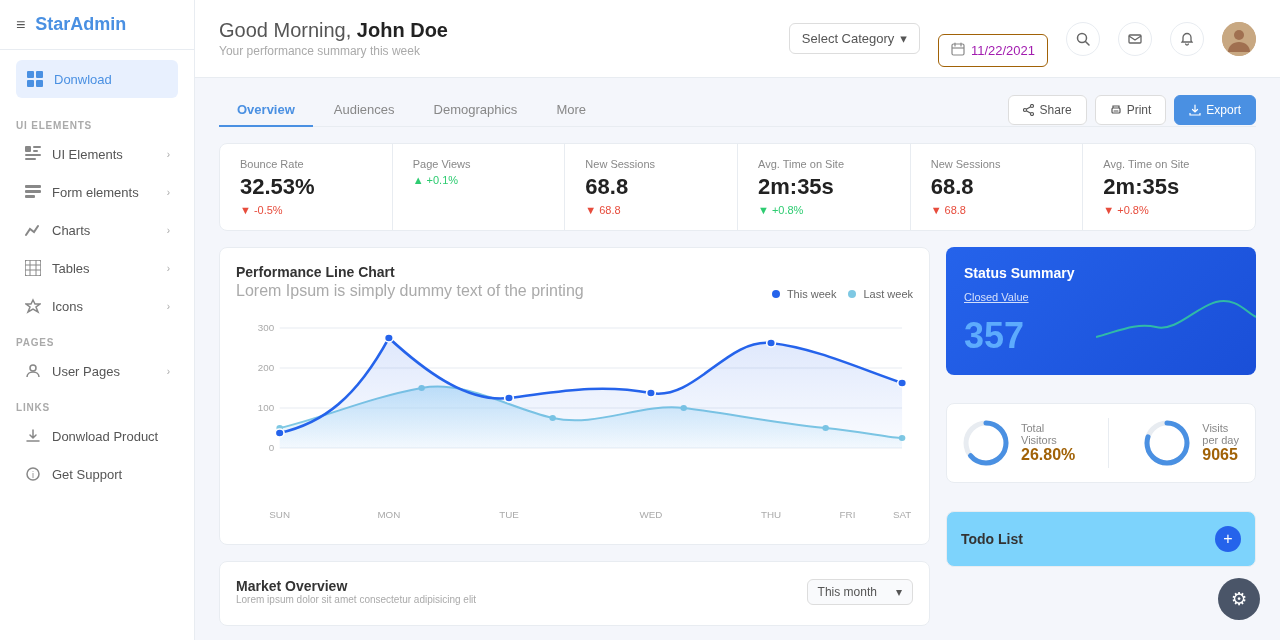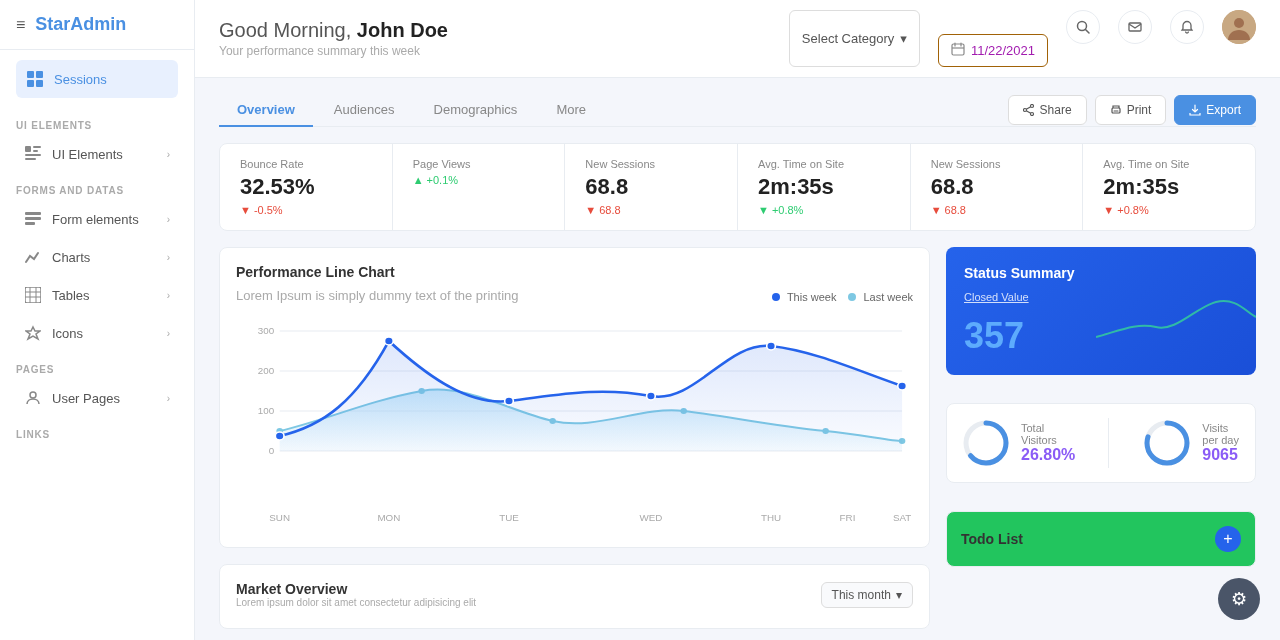--- a/index.html
+++ b/index.html
@@ -19,21 +19,21 @@
 
     
     .main { flex: 1; display: flex; flex-direction: column; overflow: hidden; }
 
     
     .topbar { background: #fff; border-bottom: 1px solid #e8ecf1; padding: 10px 24px; display: flex; align-items: center; gap: 16px; flex-shrink: 0; }
     .greeting { flex: 1; }
     .greeting h2 { font-size: 20px; color: #555; font-weight: 400; }
     .greeting h2 strong { font-weight: 700; color: #222; }
     .greeting p { font-size: 12px; color: #aaa; margin-top: 2px; }
-    .topbar-right { display: flex; gap: 18px; padding-left: 24px; }
+    .topbar-right { display: flex; align-items: center; gap: 18px; padding-left: 24px; }
     .category-select { display: flex; align-items: center; gap: 6px; border: 1px solid #ddd; border-radius: 6px; padding: 7px 12px; background: #fff; cursor: pointer; font-size: 13px; color: #555; }
     .date-picker { display: flex; align-items: center; gap: 6px; border: 1px solid #a16207; border-radius: 6px; padding: 7px 12px; background: #fff; cursor: pointer; font-size: 13px; color: #a21caf; margin-top: 24px; }
     .icon-btn { width: 34px; height: 34px; border-radius: 50%; background: #fff; border: 1px solid #e8ecf1; display: flex; align-items: center; justify-content: center; cursor: pointer; color: #555; font-size: 15px; }
     .avatar { width: 34px; height: 34px; border-radius: 50%; background: #c8a882; display: flex; align-items: center; justify-content: center; overflow: hidden; cursor: pointer; }
 
     
     .content { flex: 1; overflow-y: auto; padding: 16px 24px; }
 
     
     .tabs-row { display: flex; align-items: center; margin-bottom: 16px; gap: 3px; border-bottom: 1px solid #e8ecf1; }
@@ -51,53 +51,53 @@
     .stat-value { font-size: 22px; font-weight: 700; color: #222; margin-bottom: 4px; }
     .stat-change { font-size: 11px; display: flex; align-items: center; gap: 3px; }
     .stat-change.down { color: #e74c3c; }
     .stat-change.up { color: #2ecc71; }
 
     
     .charts-area { display: grid; grid-template-columns: 1fr 310px; gap: 16px; }
     .chart-card { background: #fff; border-radius: 8px; border: 1px solid #e8ecf1; padding: 16px; }
     .chart-header { display: flex; align-items: flex-end; justify-content: space-between; margin-bottom: 4px; }
     .chart-title { font-size: 14px; font-weight: 600; color: #333; }
-    .chart-subtitle { font-size: 13px; color: #aaa; margin-top: 8px; }
+    .chart-subtitle { font-size: 16px; color: #aaa; margin-top: 2px; }
     .chart-legend { display: flex; gap: 12px; align-items: center; font-size: 11px; color: #666; }
     .legend-dot { width: 8px; height: 8px; border-radius: 50%; display: inline-block; margin-right: 4px; }
 
     
     .chart-svg-container { width: 100%; height: 220px; margin-top: 8px; }
 
     
     .status-summary { background: linear-gradient(135deg, #2563eb, #1a4fd8); border-radius: 8px; padding: 18px; color: #fff; margin-bottom: 14px; position: relative; overflow: hidden; }
     .status-title { font-size: 14px; font-weight: 600; margin-bottom: 10px; }
     .status-closed-label { font-size: 11px; color: rgba(255,255,255,0.8); margin-bottom: 4px; text-decoration: underline; }
     .status-value { font-size: 36px; font-weight: 700; color: rgba(100,180,255,0.9); margin-top: 12px; }
     .status-chart { position: absolute; right: 0; top: 30px; width: 160px; height: 80px; }
 
     
     .visitors-card { background: #fff; border-radius: 8px; border: 1px solid #e8ecf1; padding: 14px; display: flex; gap: 33px; margin-bottom: 14px; }
     .visitor-stat { display: flex; align-items: center; gap: 10px; flex: 1; }
     .donut { width: 50px; height: 50px; flex-shrink: 0; }
     .visitor-info { }
     .visitor-label { font-size: 11px; color: #888; }
-    .visitor-value { font-size: 16px; font-weight: 700; color: #8b5cf6; }
+    .visitor-value { font-size: 16px; font-weight: 700; color: #a16207; }
     .visitors-divider { width: 1px; background: #e8ecf1; }
 
     
-    .todo-card { background: #22c55e; border-radius: 8px; border: 1px solid #e8ecf1; padding: 14px; }
+    .todo-card { background: #7dd3fc; border-radius: 8px; border: 1px solid #e8ecf1; padding: 14px; }
     .todo-header { display: flex; justify-content: space-between; align-items: center; }
     .todo-title { font-size: 14px; font-weight: 600; color: #333; }
     .todo-add { width: 26px; height: 26px; background: #2563eb; color: #fff; border-radius: 50%; display: flex; align-items: center; justify-content: center; font-size: 16px; cursor: pointer; }
 
     
     .market-card { background: #fff; border-radius: 8px; border: 1px solid #e8ecf1; padding: 16px; }
     .market-header { display: flex; justify-content: space-between; align-items: center; margin-bottom: 4px; }
-    .month-select { display: flex; align-items: flex-end; gap: 5px; border: 1px solid #ddd; border-radius: 6px; padding: 5px 10px; font-size: 12px; color: #555; cursor: pointer; background: #f9fafc; }
+    .month-select { display: flex; align-items: flex-end; gap: 19px; border: 1px solid #ddd; border-radius: 6px; padding: 5px 10px; font-size: 12px; color: #555; cursor: pointer; background: #f9fafc; }
 
     
     .fab-settings { position: fixed; bottom: 20px; right: 20px; width: 42px; height: 42px; background: #4a5568; border-radius: 50%; display: flex; align-items: center; justify-content: center; color: #fff; cursor: pointer; font-size: 18px; z-index: 100; }
 
     svg text { font-family: -apple-system, BlinkMacSystemFont, 'Segoe UI', sans-serif; }
   </style>
 </head>
 <body>
 
 <aside class="sidebar">
@@ -111,42 +111,41 @@
   <div style="padding: 8px;">
     <div class="nav-item active">
       <span class="nav-icon">
         <svg width="16" height="16" viewBox="0 0 16 16" fill="none">
             <rect x="0" y="0" width="7" height="7" rx="1" fill="#4a90e2"></rect>
             <rect x="9" y="0" width="7" height="7" rx="1" fill="#4a90e2"></rect>
             <rect x="0" y="9" width="7" height="7" rx="1" fill="#4a90e2"></rect>
             <rect x="9" y="9" width="7" height="7" rx="1" fill="#4a90e2"></rect>
           </svg>
       </span>
-      <span>Sessions</span>
+      <span>Donwload</span>
     </div>
   </div>
 
   <div class="nav-section-label">UI ELEMENTS</div>
   <div style="padding: 0 8px;">
     <div class="nav-item">
       <span class="nav-icon">
         <svg width="16" height="16" viewBox="0 0 16 16">
             <rect x="0" y="0" width="6" height="6" rx="1" fill="#888"></rect>
             <rect x="8" y="0" width="8" height="2" rx="1" fill="#888"></rect>
             <rect x="8" y="4" width="5" height="2" rx="1" fill="#888"></rect>
             <rect x="0" y="8" width="16" height="2" rx="1" fill="#888"></rect>
             <rect x="0" y="12" width="11" height="2" rx="1" fill="#888"></rect>
           </svg>
       </span>
       <span>UI Elements</span>
       <span class="nav-arrow">›</span>
     </div>
   </div>
 
-  <div class="nav-section-label">FORMS AND DATAS</div>
   <div style="padding: 0 8px;">
     <div class="nav-item">
       <span class="nav-icon">
         <svg width="16" height="16" viewBox="0 0 16 16">
             <rect x="0" y="1" width="16" height="3" rx="1" fill="#888"></rect>
             <rect x="0" y="6" width="16" height="3" rx="1" fill="#888"></rect>
             <rect x="0" y="11" width="10" height="3" rx="1" fill="#888"></rect>
           </svg>
       </span>
       <span>Form elements</span>
@@ -193,20 +192,40 @@
             <circle cx="8" cy="5" r="3" fill="none" stroke="#888" stroke-width="1.5"></circle>
             <path d="M2 14c0-3 2.7-5 6-5s6 2 6 5" fill="none" stroke="#888" stroke-width="1.5"></path>
           </svg>
       </span>
       <span>User Pages</span>
       <span class="nav-arrow">›</span>
     </div>
   </div>
 
   <div class="nav-section-label">LINKS</div>
+  <div style="padding: 0 8px;">
+    <div class="nav-item">
+      <span class="nav-icon">
+        <svg width="16" height="16" viewBox="0 0 16 16">
+            <path d="M8 2v8M5 7l3 3 3-3" stroke="#888" stroke-width="1.5" fill="none" stroke-linecap="round"></path>
+            <path d="M2 13h12" stroke="#888" stroke-width="1.5" stroke-linecap="round"></path>
+          </svg>
+      </span>
+      <span>Donwload Product</span>
+    </div>
+    <div class="nav-item">
+      <span class="nav-icon">
+        <svg width="16" height="16" viewBox="0 0 16 16">
+            <circle cx="8" cy="8" r="6" fill="none" stroke="#888" stroke-width="1.5"></circle>
+            <text x="8" y="12" text-anchor="middle" font-size="9" fill="#888">i</text>
+          </svg>
+      </span>
+      <span>Get Support</span>
+    </div>
+  </div>
 </aside>
 
 <div class="main">
 
   <header class="topbar">
     <div class="greeting">
       <h2>
         <span>Good Morning,</span>
         <strong>John Doe</strong>
       </h2>

